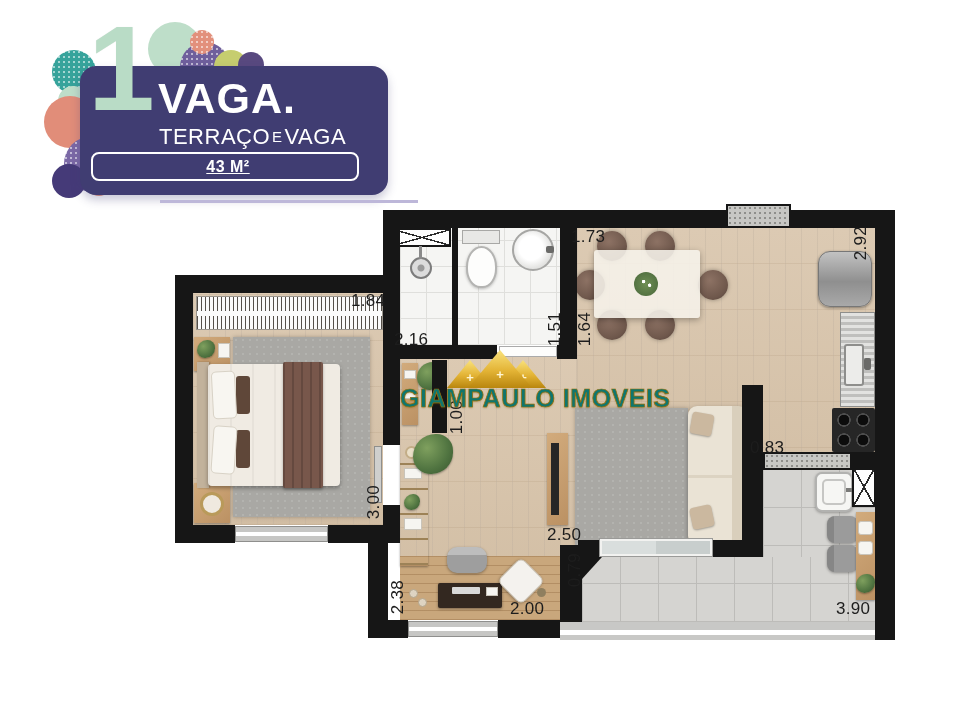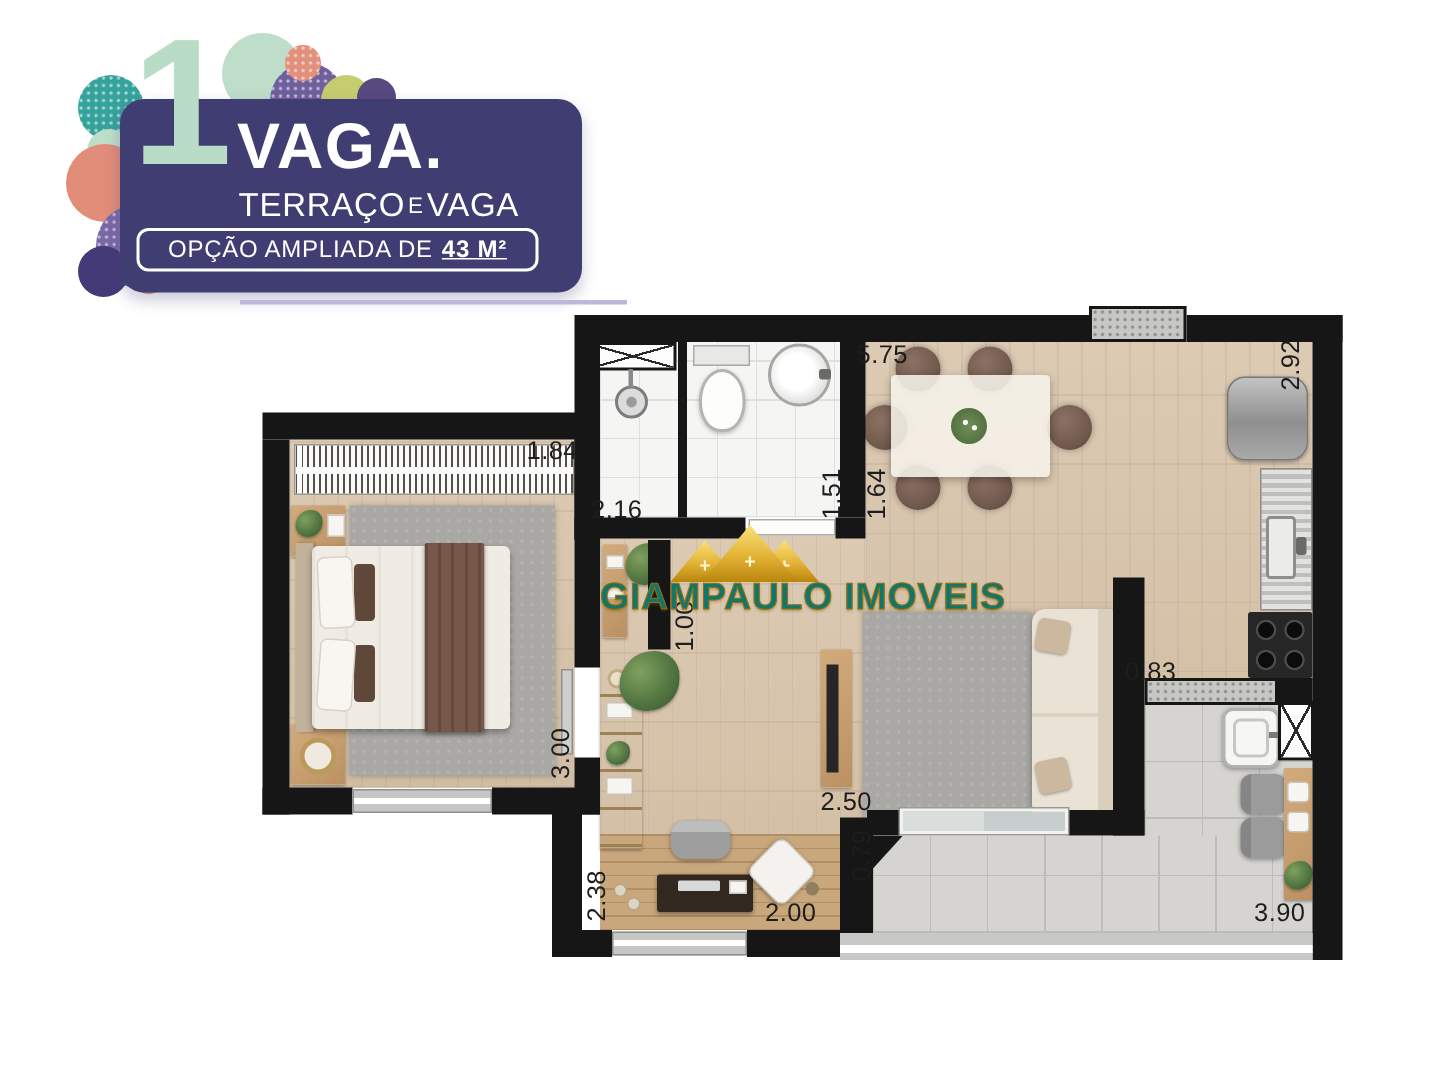--- a/index.html
+++ b/index.html
@@ -211,21 +211,21 @@
   <div class="glass-win" style="left:235px;top:526px;width:93px;height:16px;"></div>
   <div class="glass-win" style="left:408px;top:621px;width:90px;height:16px;"></div>
   <div class="abs" style="left:600px;top:539px;width:112px;height:17px;background:linear-gradient(90deg,#d9dedd 0 50%,#c8cecd 50%);border:2px solid #f2f2f0;box-sizing:border-box;box-shadow:0 0 0 1px #9a9a98;"></div>
   <div class="abs" style="left:374px;top:446px;width:8px;height:57px;background:#cfcfcd;border:1px solid #8f8f8d;box-sizing:border-box;"></div>
   <div class="abs" style="left:560px;top:622px;width:315px;height:18px;background:#c8c8c6;background-image:linear-gradient(0deg, transparent 0 5px, #ffffff 5px 10px, transparent 10px);"></div>
 
   <div id="dims">
       <span class="dim" style="left: 351px; top: 291px;">1.84</span>
       <span class="dim" style="left: 394px; top: 330px;">2.16</span>
       <span class="dim dim-v" style="left: 545px; top: 312px;">1.51</span>
-      <span class="dim" style="left: 571px; top: 227px;">5.75</span>
+      <span class="dim" style="left: 571px; top: 227px;">1.73</span>
       <span class="dim dim-v" style="left: 575px; top: 312px;">1.64</span>
       <span class="dim dim-v" style="left: 851px; top: 226px;">2.92</span>
       <span class="dim dim-v" style="left: 447px; top: 400px;">1.00</span>
       <span class="dim dim-v" style="left: 364px; top: 485px;">3.00</span>
       <span class="dim" style="left: 547px; top: 525px; text-align: center;">2.50</span>
       <span class="dim" style="left: 750px; top: 438px;">0.83</span>
       <span class="dim dim-v" style="left: 565px; top: 553px;">0.79</span>
       <span class="dim dim-v" style="left: 388px; top: 580px;">2.38</span>
       <span class="dim" style="left: 510px; top: 599px;">2.00</span>
       <span class="dim" style="left: 836px; top: 599px;">3.90</span>
@@ -251,19 +251,18 @@
     <div class="circle" style="left:214px;top:50px;width:34px;height:34px;background-color:#c6cd6f;"></div>
     <div class="circle" style="left:238px;top:52px;width:26px;height:26px;background-color:#58497f;"></div>
 
     <div class="logo-box"></div>
     <div class="logo-number">1</div>
     <div class="logo-title">VAGA.</div>
     <div class="logo-sub">
       <span>TERRAÇO</span><span class="conj">E</span><span>VAGA</span>
     </div>
     <div class="logo-banner">
-      <span>OPÇÃO AMPLIADA DE</span>
         <b>43 M²</b>
     </div>
     <div class="abs" style="left:160px;top:200px;width:258px;height:3px;background:#bdb7d9;"></div>
   </div>
 
 </div>
 
 </body></html>

